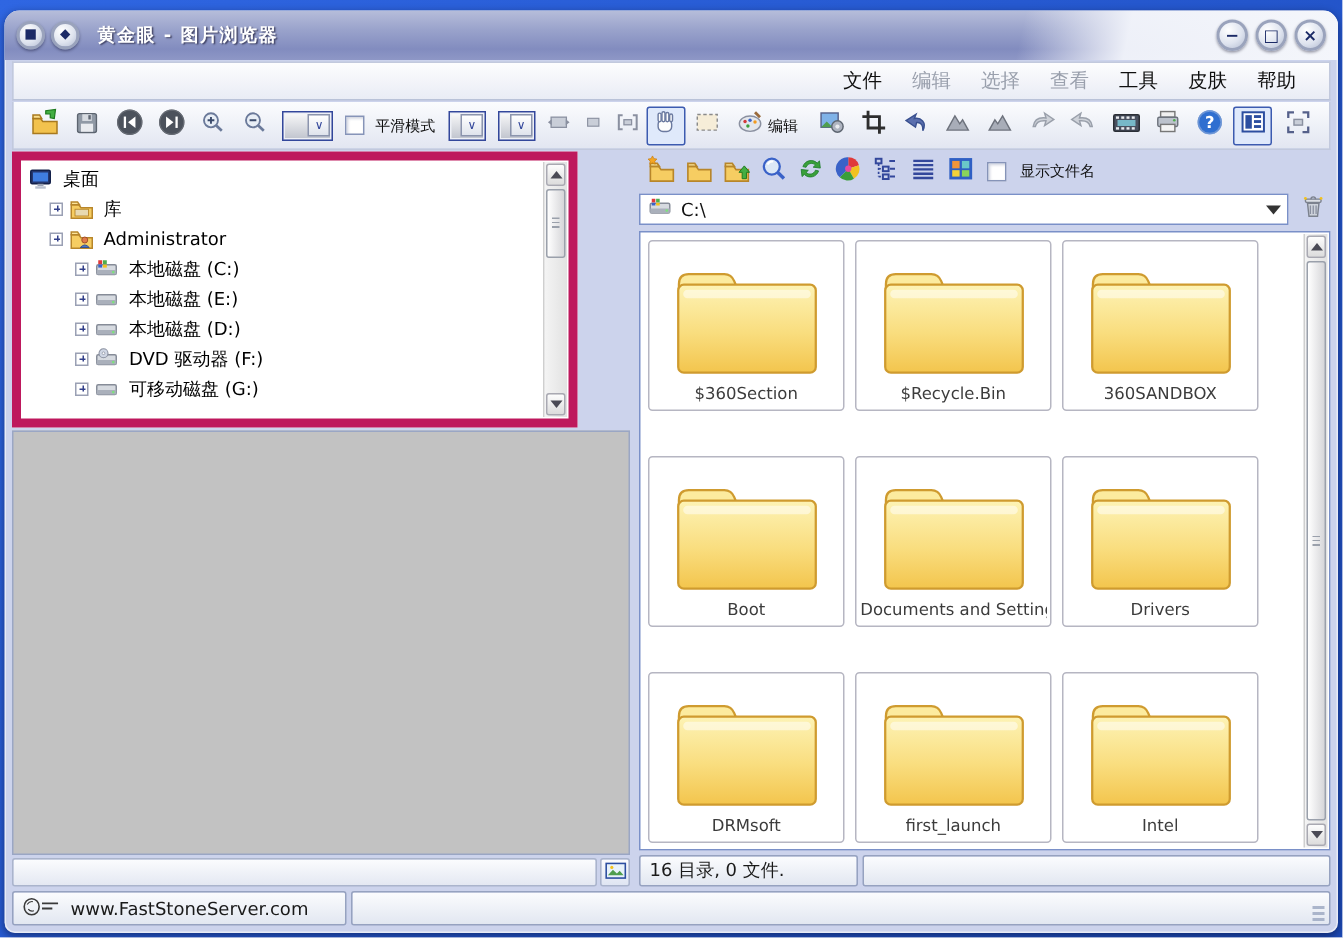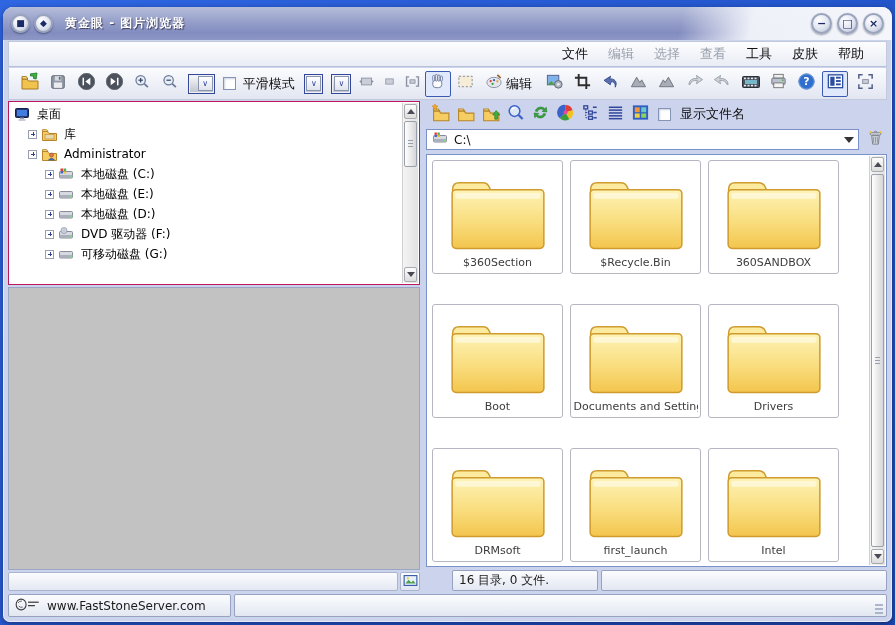--- a/index.html
+++ b/index.html
@@ -37,36 +37,36 @@
   .menu-item.disabled { color:#9aa0ad; }
 
   
   .toolbar { position:absolute; left:5px; right:5px; top:61px; height:32px;
     background:linear-gradient(180deg,#fbfcfe,#e2e6f1); border:1px solid #c2c9dd;
     border-top:none; display:flex; align-items:center; padding:0 8px; gap:2px; }
   .tbtn { width:26px; height:26px; display:flex; align-items:center; justify-content:center;
     border:1px solid transparent; border-radius:2px; flex:0 0 auto; }
   .tbtn.small { width:21px; }
   .tbtn.selected { border-color:#3c5bb0; background:#dfe9fb; }
-  .tool-label { font-size:13px; color:#101010; margin:0 4px 0 2px; white-space:nowrap;text-align:right; }
+  .tool-label { font-size:10px; color:#101010; margin:0 4px 0 2px; white-space:nowrap;text-align:right; }
   .combo { height:20px; border:1px solid #33479b; box-shadow:inset 0 0 0 1px #eef0f6;
     background:linear-gradient(180deg,#fafafa,#bfc3cd);
     display:flex; align-items:center; justify-content:flex-end; margin:0 3px; }
   .combo .cbtn { width:15px; height:15px; margin-right:1px; border:1px solid #8b94ad;
     background:linear-gradient(180deg,#ffffff,#dfe3ec); color:#33479b; font-size:8px;
     display:flex; align-items:center; justify-content:center; }
   .checkbox { width:13px; height:13px; border:1px solid #8694b8; background:#fff;
     box-shadow:inset 1px 1px 2px rgba(130,140,170,.4); margin:0 3px; flex:0 0 auto; }
   .right-group { margin-left:auto; display:flex; gap:4px; }
 
   
   .content { position:absolute; left:5px; right:5px; top:94px; bottom:31px; }
 
-  .tree-panel { position:absolute; left:0; top:0; width:412px; height:184px;
-    background:#fff; border:1px solid #be185d; overflow:hidden;text-decoration:underline; }
+  .tree-panel { position:absolute; left:0; top:0; width:377px; height:184px;
+    background:#fff; border:6px solid #be185d; overflow:hidden;text-decoration:underline; }
   .tree-rows { position:absolute; left:2px; top:2px; right:18px; }
   .trow { display:flex; align-items:center; height:20px; font-size:12px; color:#000;
     white-space:nowrap; }
   .trow .exp { position:relative; width:9px; height:9px; border:1px solid #9aa0b4;
     background:#fff; margin-right:4px; flex:0 0 auto; }
   .exp::before { content:""; position:absolute; left:1.5px; right:1.5px; top:3.5px;
     height:1px; background:#33408a; }
   .exp.plus::after { content:""; position:absolute; top:1.5px; bottom:1.5px; left:3.5px;
     width:1px; background:#33408a; }
   .ticon { width:18px; height:16px; margin-right:5px; flex:0 0 auto; }
@@ -109,21 +109,21 @@
     background:#fff; border:1px solid #7a90c8; overflow:hidden; }
   .grid { position:absolute; left:5px; top:5px; display:grid;
     grid-template-columns:repeat(3,131px); grid-auto-rows:114px; gap:30px 7px; }
   .card { border:1.5px solid #b6b6c2; border-radius:3px; background:#fff;
     display:flex; flex-direction:column; align-items:center; justify-content:flex-end;
     padding-bottom:4px; }
   .card svg { margin-bottom:2px; }
   .card .flabel { font-size:11px; color:#3c3c3c; max-width:124px; overflow:hidden;
     white-space:nowrap; }
 
-  .rstatus { position:absolute; left:0; right:0; bottom:0; height:21px; display:flex; gap:3px;margin-left:26px; }
+  .rstatus { position:absolute; left:0; right:0; bottom:0; height:21px; display:flex; gap:3px; }
   .scell { background:linear-gradient(180deg,#fbfcfe,#e2e7f1); border:1px solid #96a2c0;
     border-radius:2px; font-size:12px; color:#1a1a1a; display:flex; align-items:center;
     padding:0 6px; }
   .rstatus .c1 { width:146px; }
   .rstatus .c2 { flex:1; }
 
   
   .statusbar { position:absolute; left:5px; right:5px; bottom:5px; height:23px; display:flex; gap:3px; }
   .statusbar .c1 { width:223px; gap:6px; }
   .statusbar .c2 { flex:1; position:relative; }

